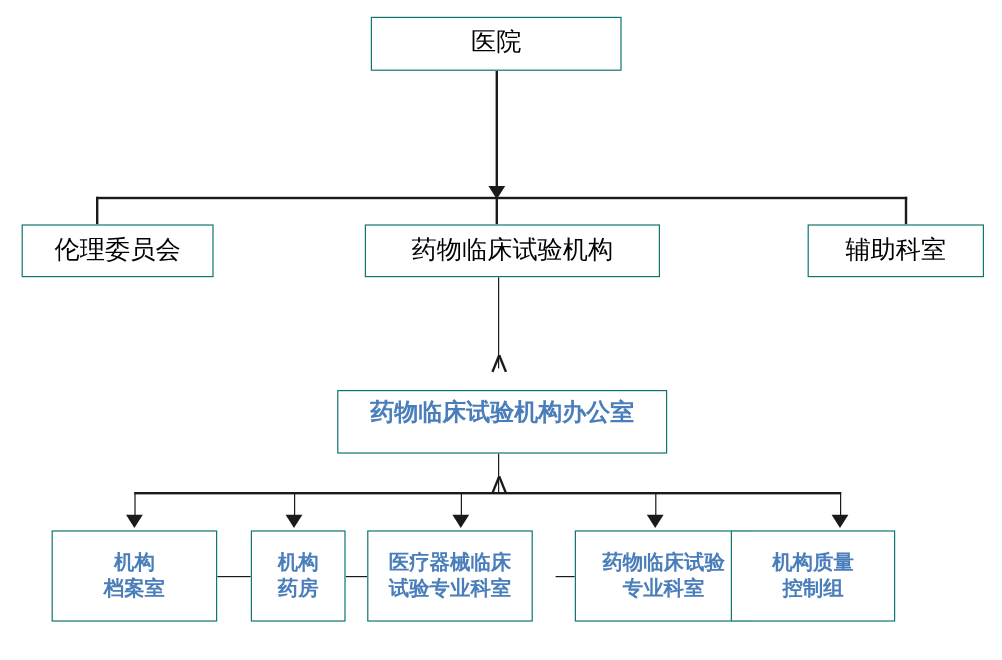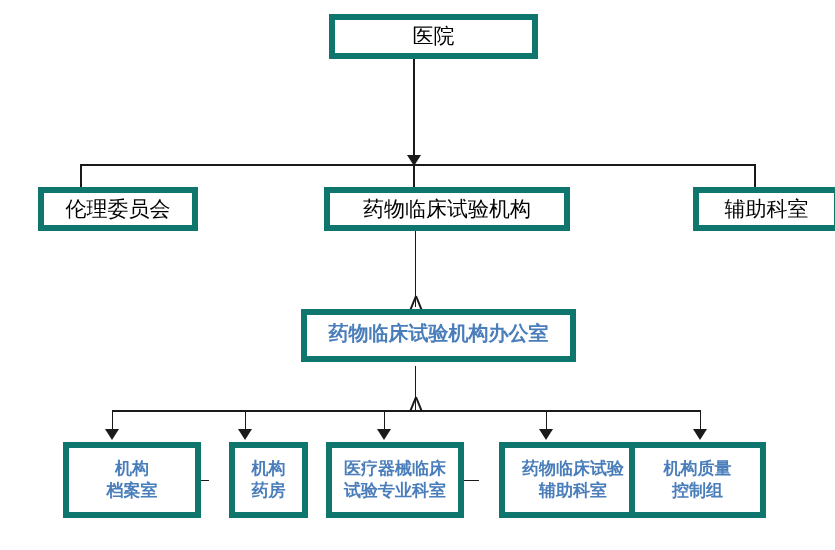--- a/index.html
+++ b/index.html
@@ -13,29 +13,28 @@
   #canvas {
     position: relative;
     width: 835px;
     height: 550px;
     background: #ffffff;
     overflow: hidden;
   }
   .node {
     position: absolute;
     box-sizing: border-box;
-    border: 6px solid #0f766e;
+    border: 1px solid #0f766e;
     background: #ffffff;
     display: flex;
     align-items: center;
     justify-content: center;
     text-align: center;
     line-height: 1.28;
     z-index: 3;
-    margin-left: 20px;
   }
   .node-black {
     color: #000000;
     font-weight: normal;
     font-size: 21px;
   }
   .node-blue {
     color: #4A7EBB;
     font-weight: bold;
   }
@@ -145,21 +144,21 @@
     <span class="ntext">药物临床试验机构</span>
   </div>
 
   <div class="node node-black" style="left:673px; top:187px; width:147px; height:44px;">
     <span class="ntext">辅助科室</span>
   </div>
 
   <div class="vline-thin" style="left:415px; top:231px; height:76px;"></div>
   <div class="arrow-open" style="left:409px; top:296px;"></div>
 
-  <div class="node node-blue node-office" style="left:281px; top:309px; width:275px; height:53px;">
+  <div class="node node-blue node-office" style="left:281px; top:325px; width:275px; height:53px;">
     <span class="ntext">药物临床试验机构办公室</span>
   </div>
 
   <div class="vline-thin" style="left:415px; top:366px; height:45px;"></div>
   <div class="arrow-open" style="left:409px; top:397px;"></div>
 
   <div class="hline" style="left:112px; top:410px; width:589px;"></div>
 
   <div class="vline-thin" style="left:112px; top:410px; height:22px;"></div>
   <div class="arrow-solid" style="left:105px; top:429px;"></div>
@@ -191,21 +190,21 @@
 药房</span>
   </div>
 
   <div class="node node-blue node-leaf" style="left:306px; top:442px; width:138px; height:76px;">
     <span class="ntext">医疗器械临床
 试验专业科室</span>
   </div>
 
   <div class="node node-blue node-leaf" style="left:479px; top:442px; width:148px; height:76px;">
     <span class="ntext">药物临床试验
-辅助科室</span>
+专业科室</span>
   </div>
 
   <div class="node node-blue node-leaf" style="left:609px; top:442px; width:137px; height:76px;">
     <span class="ntext">机构质量
 控制组</span>
   </div>
 
 </div>
 
 </body></html>

